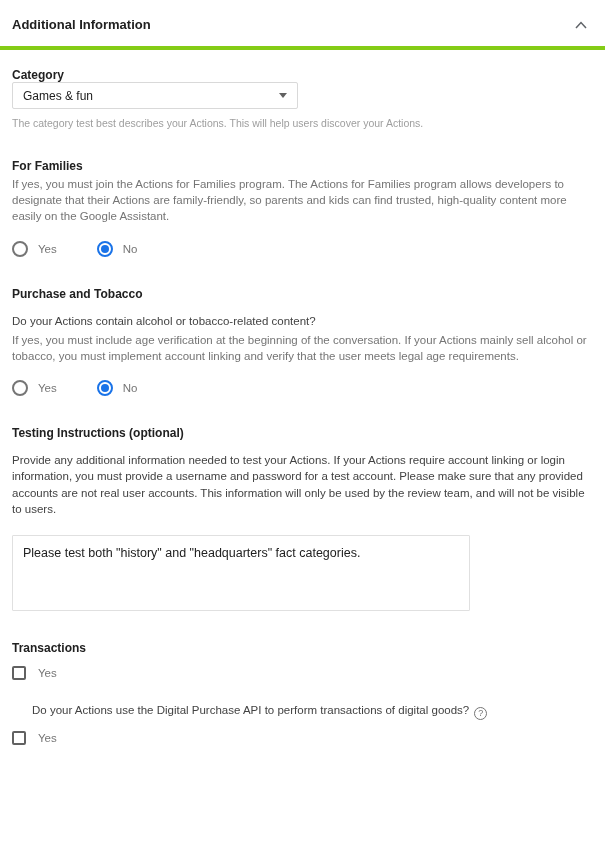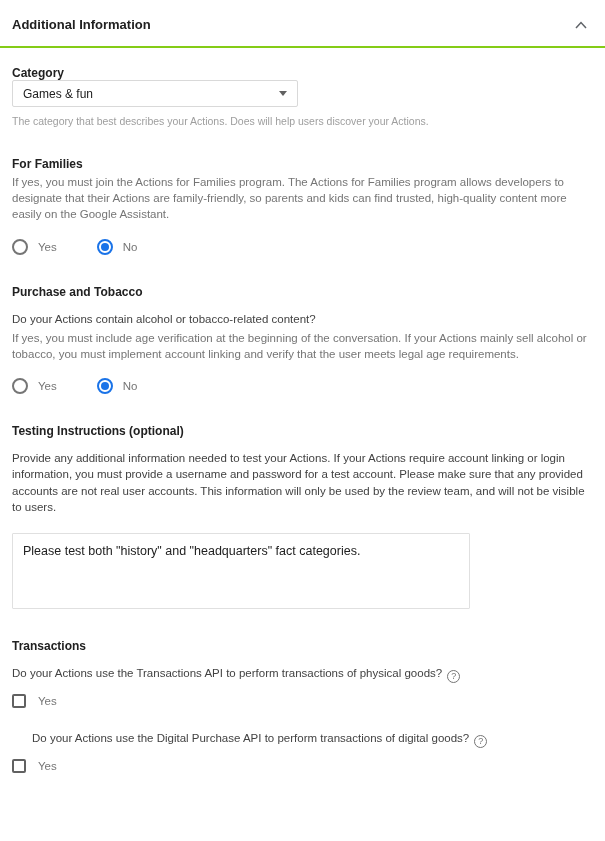--- a/index.html
+++ b/index.html
@@ -10,21 +10,21 @@
     background: #ffffff;
     font-family: "Liberation Sans", sans-serif;
     color: #212121;
     overflow: hidden;
   }
   .panel-header {
     display: flex;
     justify-content: space-between;
     align-items: center;
     padding: 13px 16px 11px 12px;
-    border-bottom: 2px solid #84cc16;
+    border-bottom: 4px solid #84cc16;
     cursor: pointer;
   }
   .panel-title {
     font-size: 13px;
     font-weight: bold;
     color: #212121;
   }
   .chevron-btn { display: inline-flex; align-items: center; padding: 2px; cursor: pointer; }
   .content { padding: 0 12px 20px 12px; }
 
@@ -156,21 +156,21 @@
   </div>
 
   <div class="content">
 
     <div class="section first">
       <div class="field-label">Category</div>
       <div class="select-box">
         <span>Games &amp; fun</span>
         <span class="caret-down"></span>
       </div>
-      <div class="helper">The category that best describes your Actions. Does will help users discover your Actions.</div>
+      <div class="helper">The category test best describes your Actions. This will help users discover your Actions.</div>
     </div>
 
     <div class="section">
       <div class="section-heading">For Families</div>
       <div class="explanation">If yes, you must join the Actions for Families program. The Actions for Families program allows developers to designate that their Actions are family-friendly, so parents and kids can find trusted, high-quality content more easily on the Google Assistant.</div>
       <div class="radio-row">
         <span class="radio-option">
           <span class="radio"></span>
           <span class="radio-label">Yes</span>
         </span>
@@ -199,23 +199,20 @@
 
     <div class="section">
       <div class="section-heading">Testing Instructions (optional)</div>
       <div class="question">Provide any additional information needed to test your Actions. If your Actions require account linking or login information, you must provide a username and password for a test account. Please make sure that any provided accounts are not real user accounts. This information will only be used by the review team, and will not be visible to users.</div>
       <textarea class="instructions" spellcheck="false" style="">Please test both "history" and "headquarters" fact categories.</textarea>
     </div>
 
     <div class="section">
       <div class="section-heading">Transactions</div>
 
-      <div class="question">
-        <span>Do your Actions use the Transactions API to perform transactions of physical goods?</span><span class="help-icon">?</span>
-      </div>
       <div class="checkbox-row">
         <span class="checkbox"></span>
         <span class="checkbox-label">Yes</span>
       </div>
 
       <div class="question q-gap">
         <span>Do your Actions use the Digital Purchase API to perform transactions of digital goods?</span><span class="help-icon">?</span>
       </div>
       <div class="checkbox-row">
         <span class="checkbox"></span>

